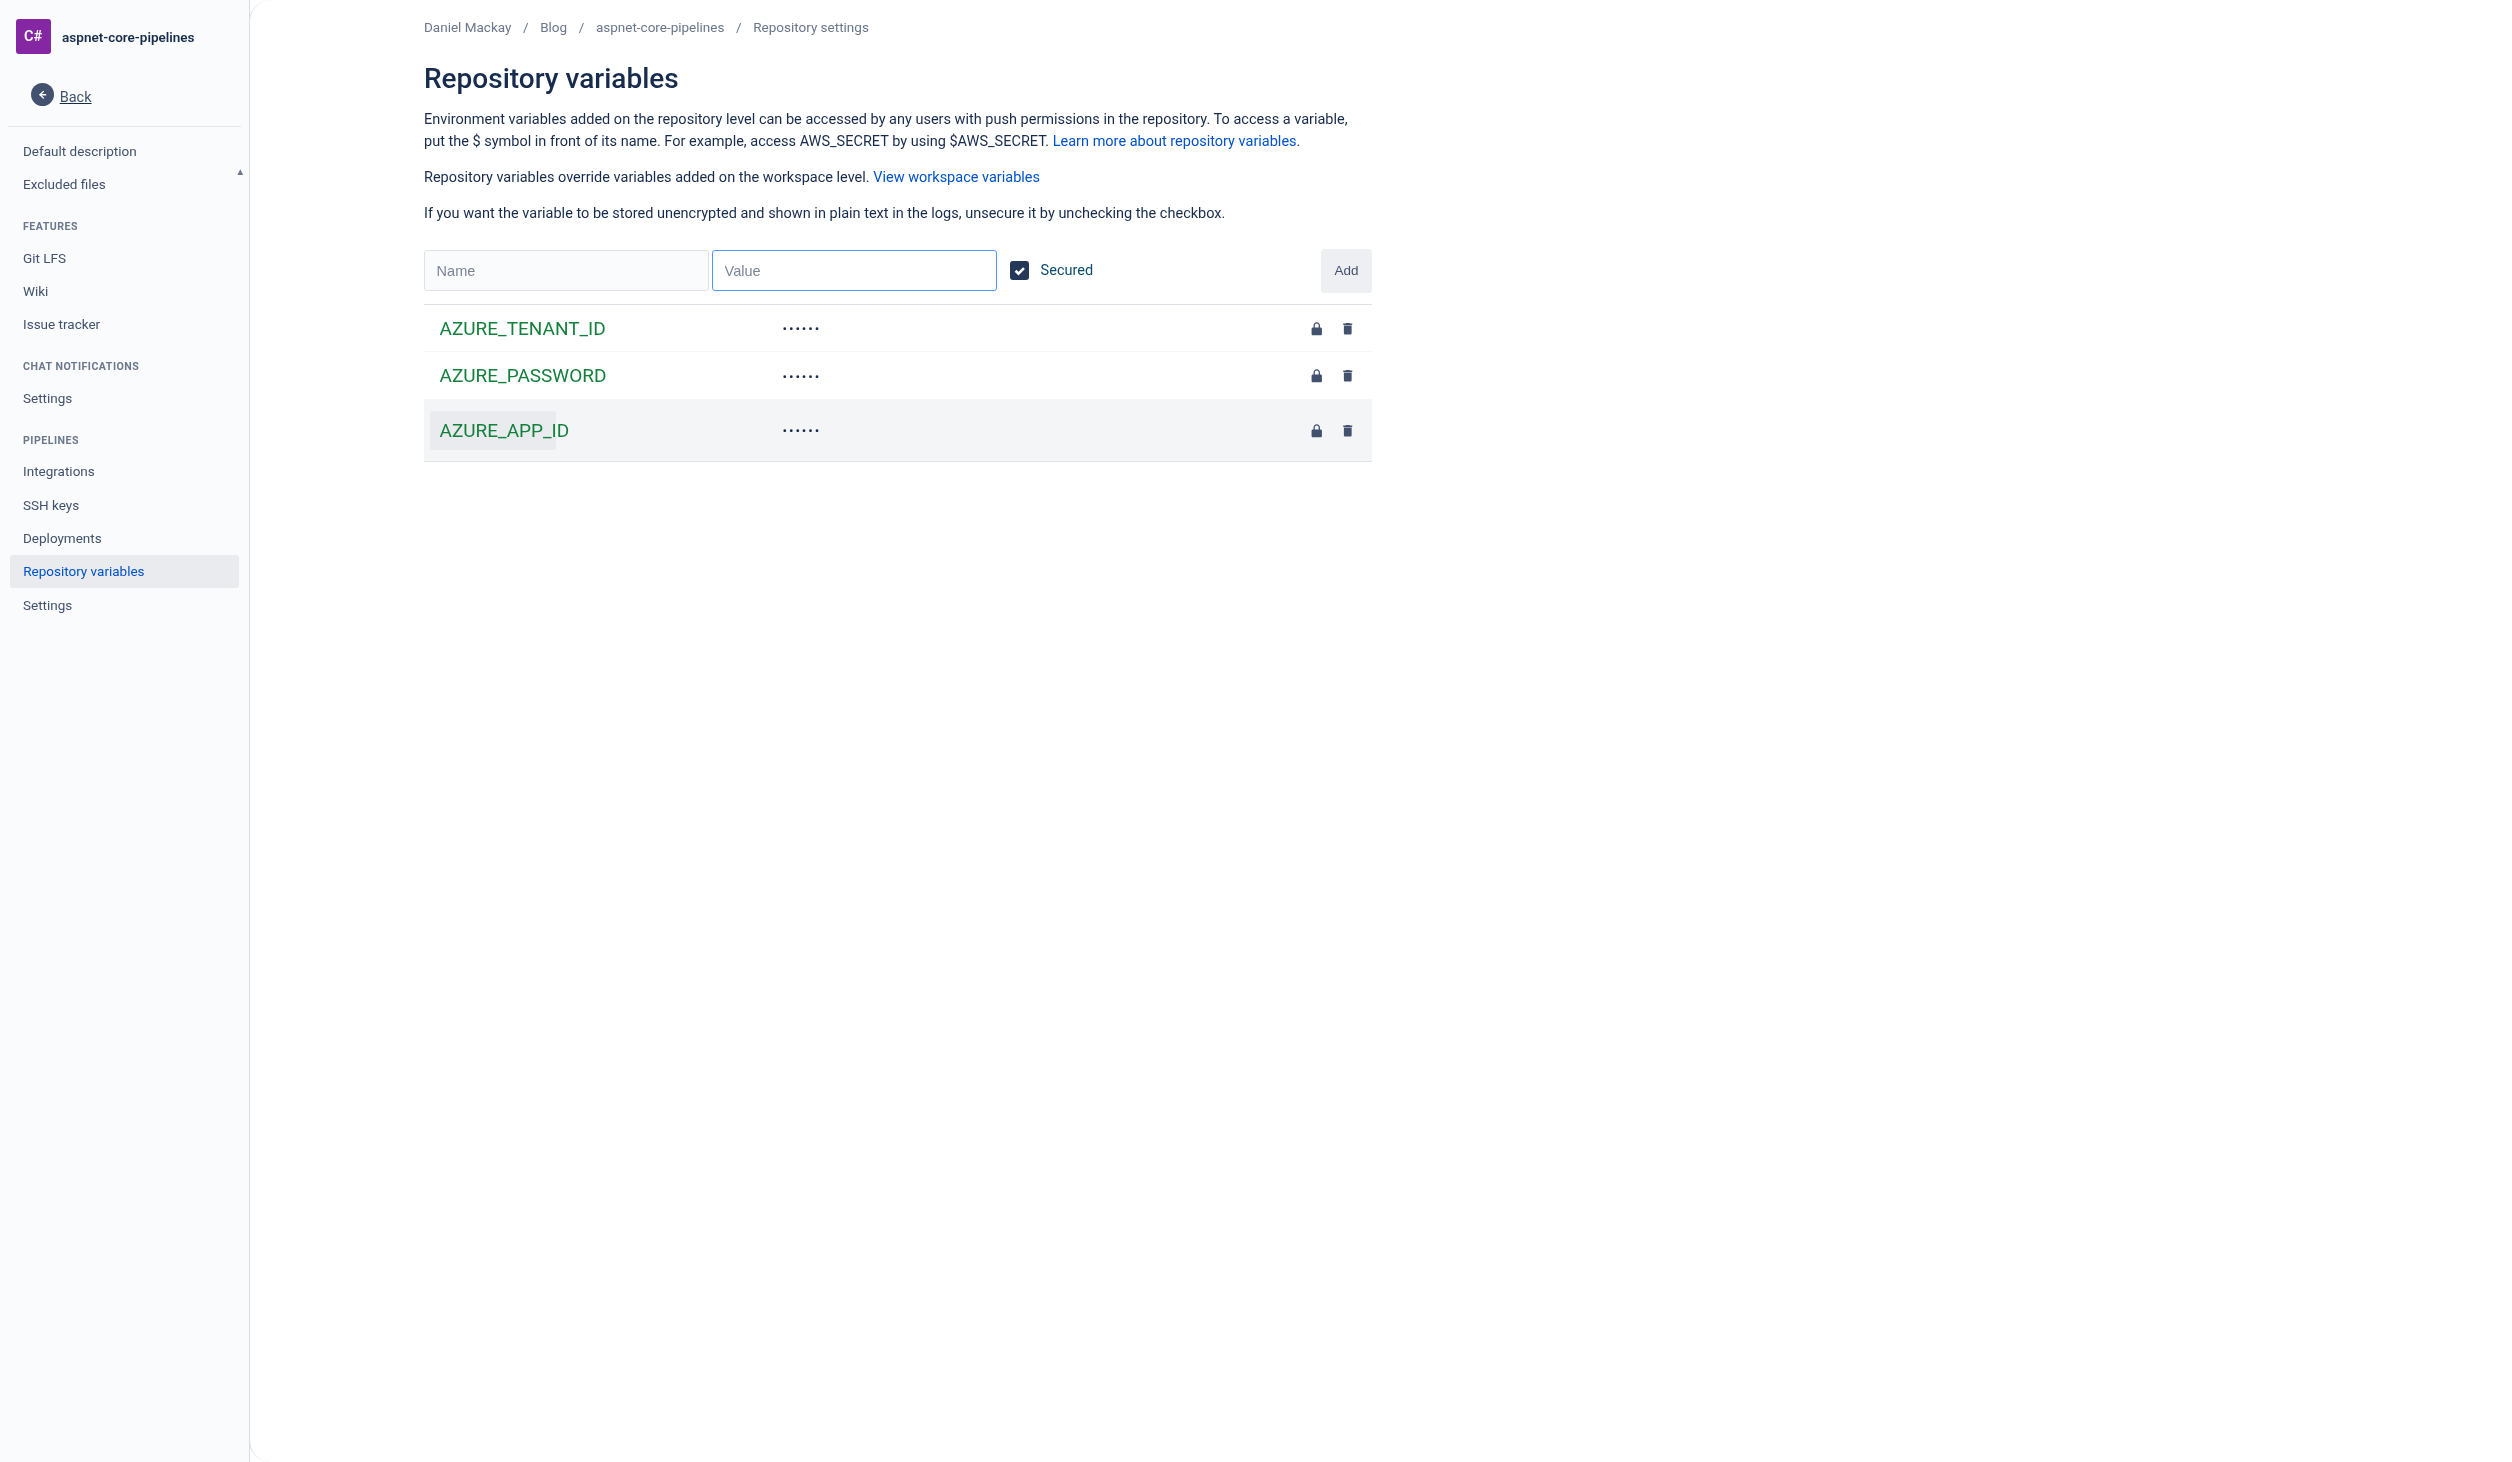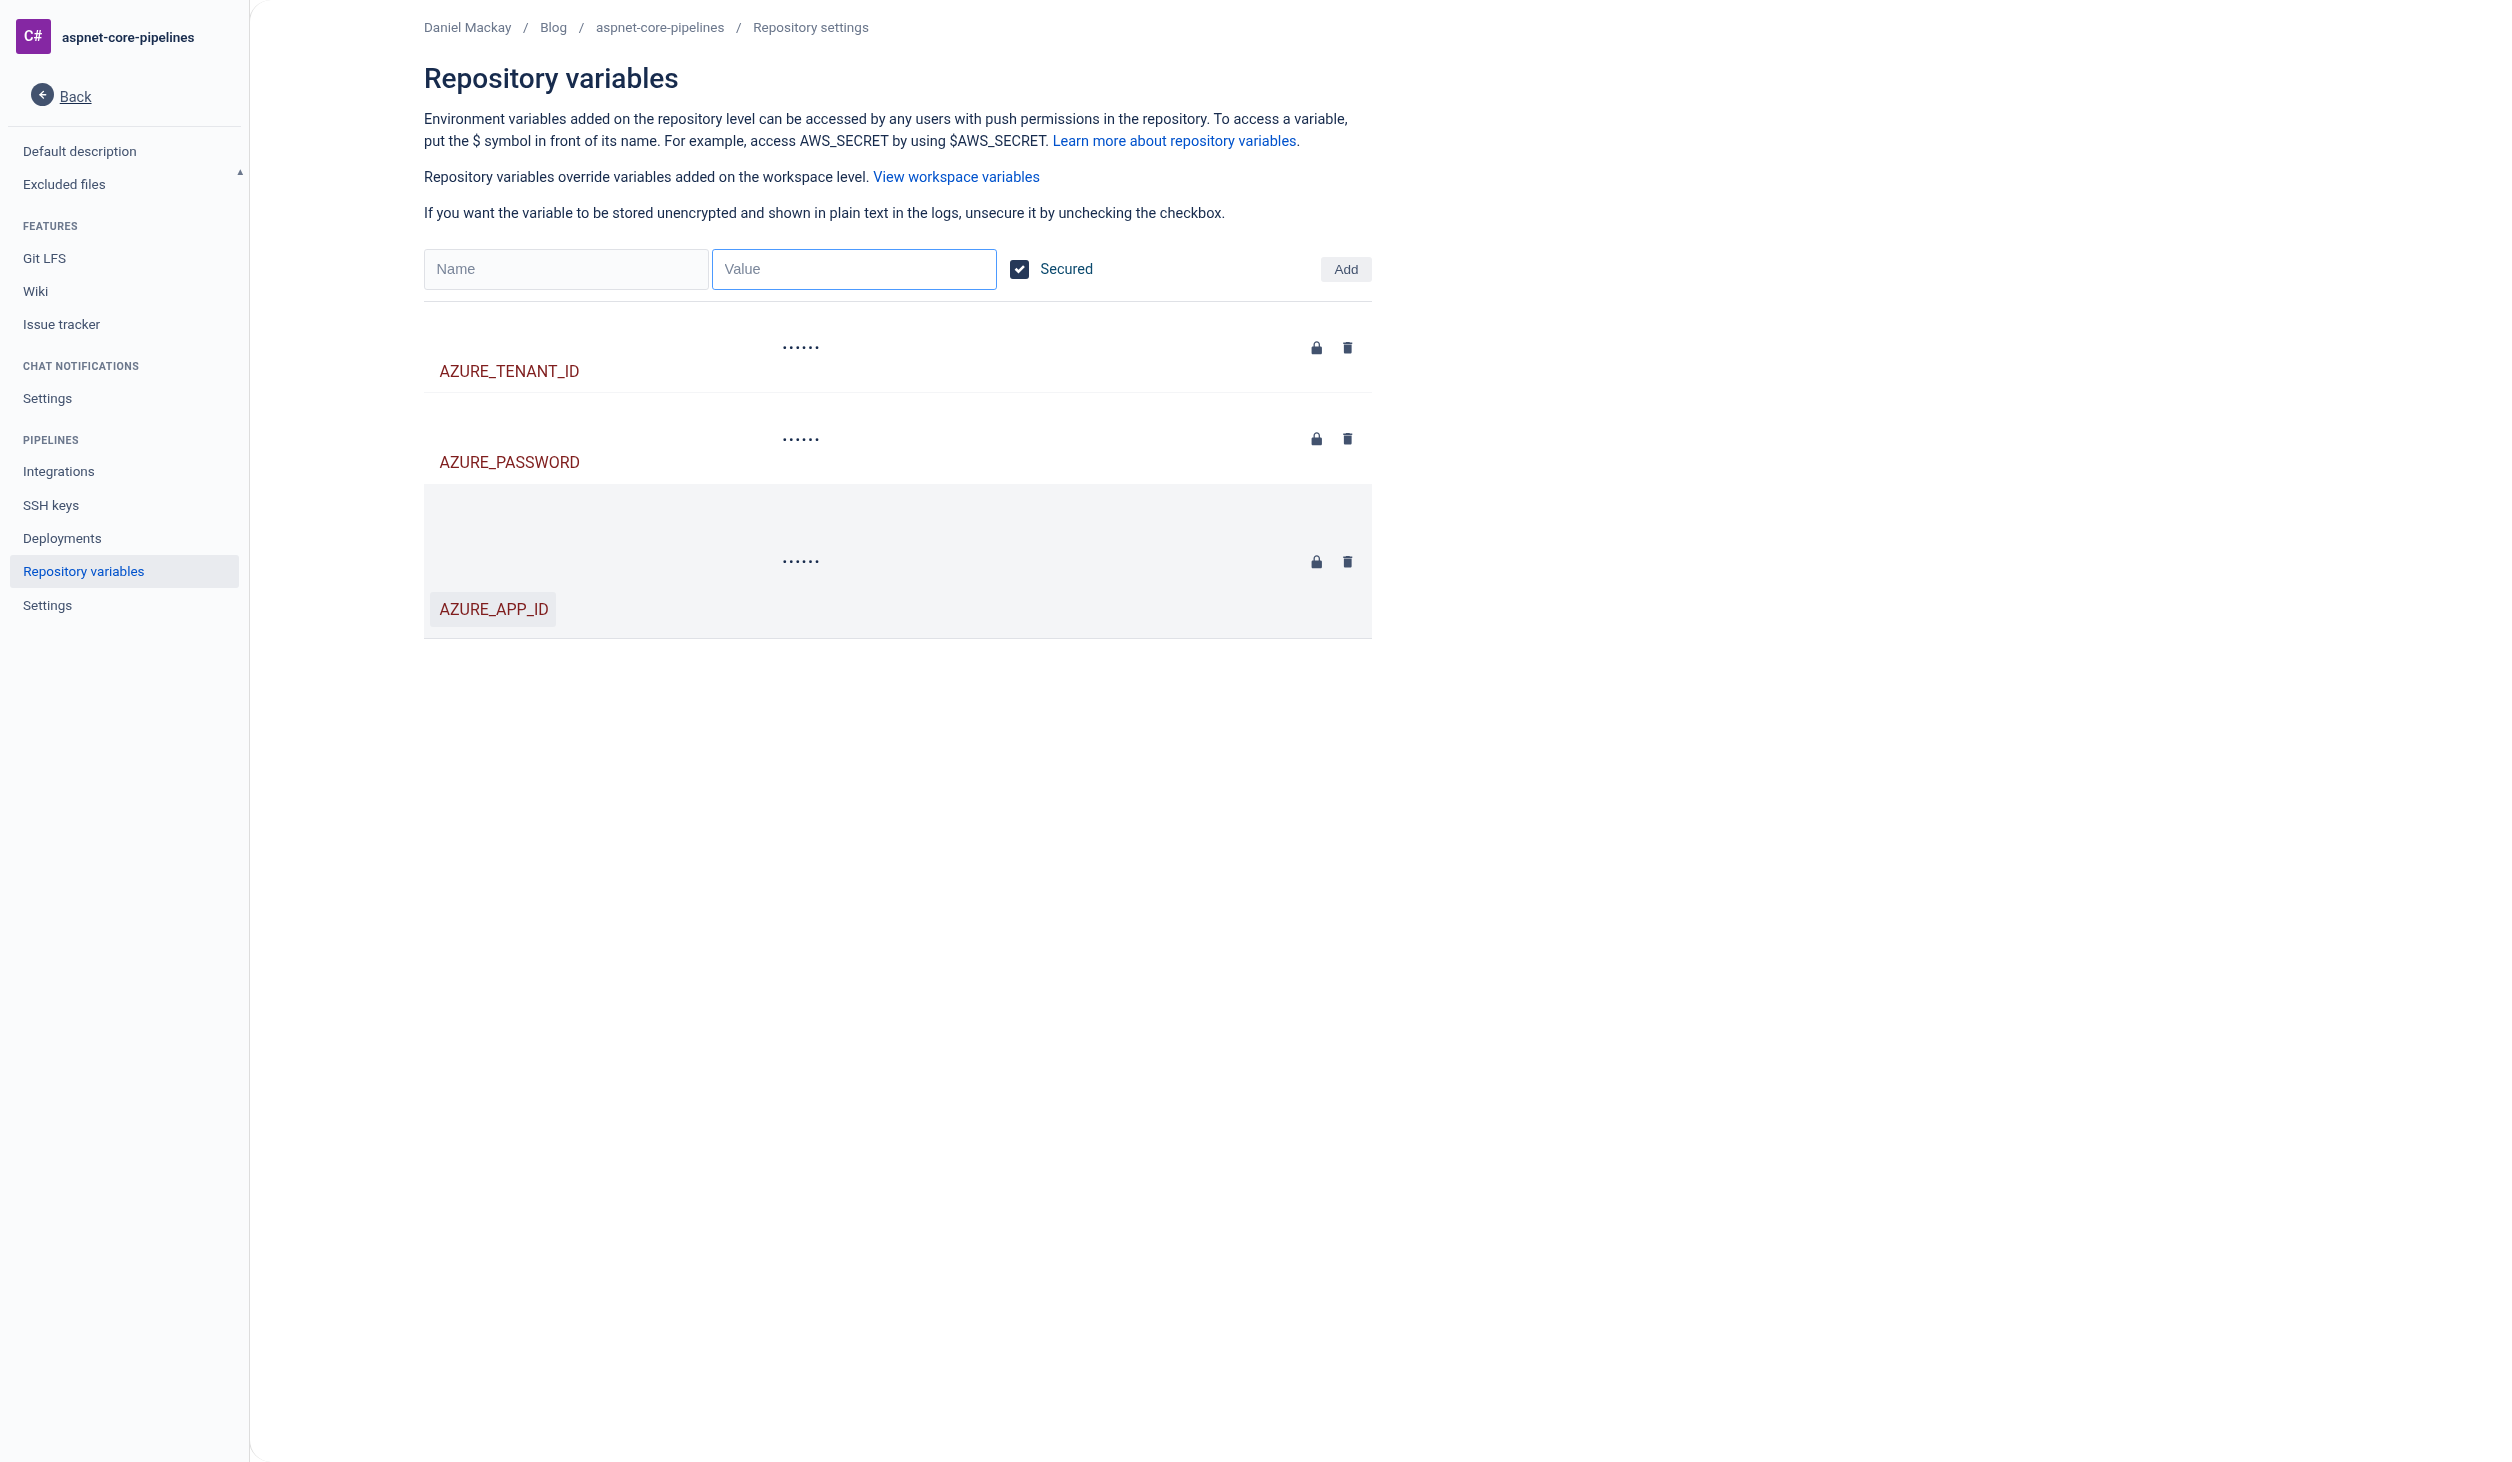--- a/index.html
+++ b/index.html
@@ -209,21 +209,21 @@
       height: 13.5px;
       stroke: #fff;
       stroke-width: 3;
       fill: none;
     }
     .secured-label {
       font-size: 14.5px;
       color: #0c4a6e;
     }
     .add-button {
-      height: 25px;
+      height: 44px;
       padding: 0 13.5px;
       background: #EEEFF2;
       border: none;
       border-radius: 2.9px;
       font-size: 13.5px;
       color: #42526E;
       cursor: pointer;
       font-weight: 400;
     }
     .var-table {
@@ -234,23 +234,22 @@
       align-items: center;
       padding: 11.6px 15.5px;
       border-bottom: 1px solid #F4F5F7;
     }
     .var-row.highlighted {
       background: #F4F5F7;
       border-bottom: 1px solid #DFE1E6;
     }
     .var-name {
       width: 343px;
-      font-size: 16px;
-      color: #7f1d1d;
-      margin-top: 48px;
+      font-size: 19px;
+      color: #15803d;
     }
     .var-name.edit {
       background: #E9EBEF;
       border-radius: 2.9px;
       padding: 7.7px 9.7px;
       display: inline-block;
       width: auto;
       min-width: 116px;
       margin-right: 227px;
       margin-left: -9.7px;

